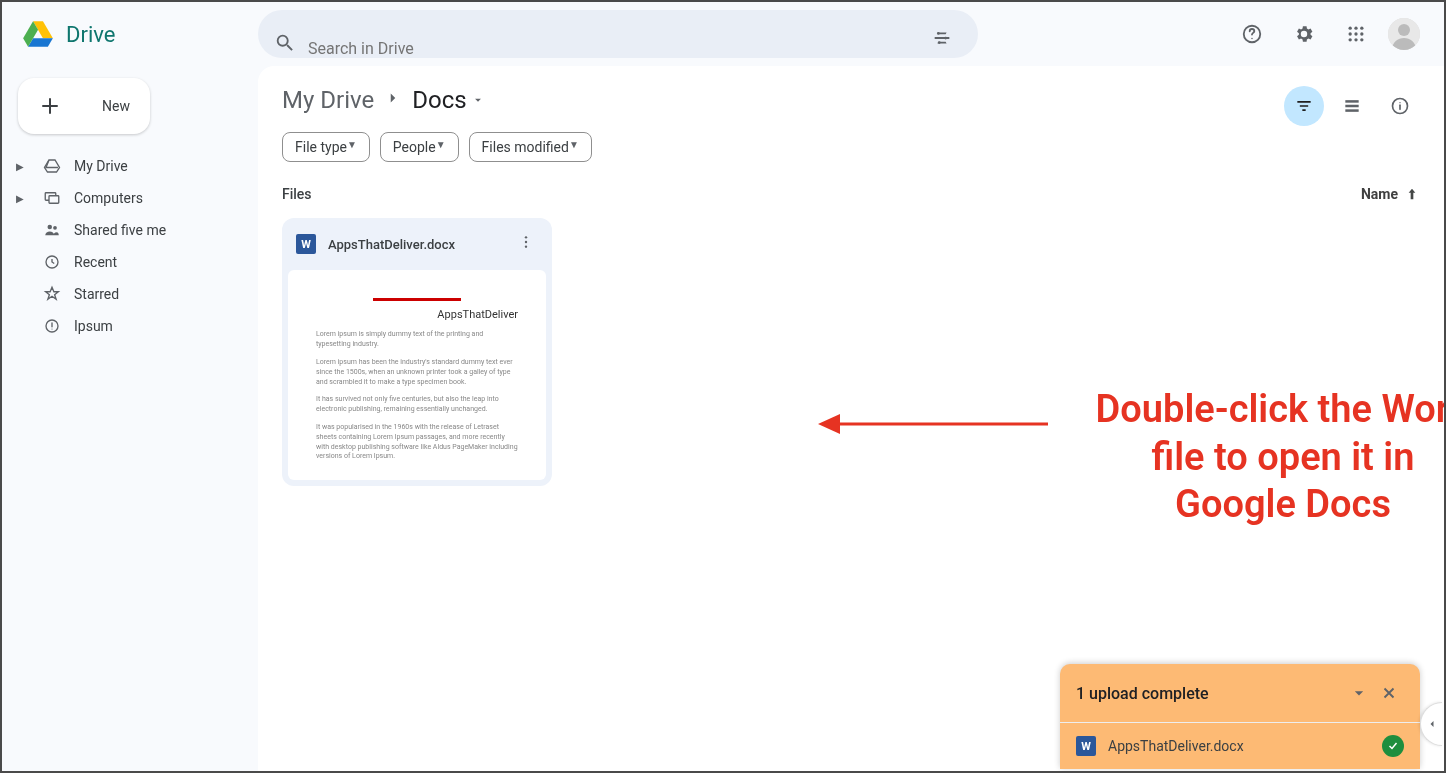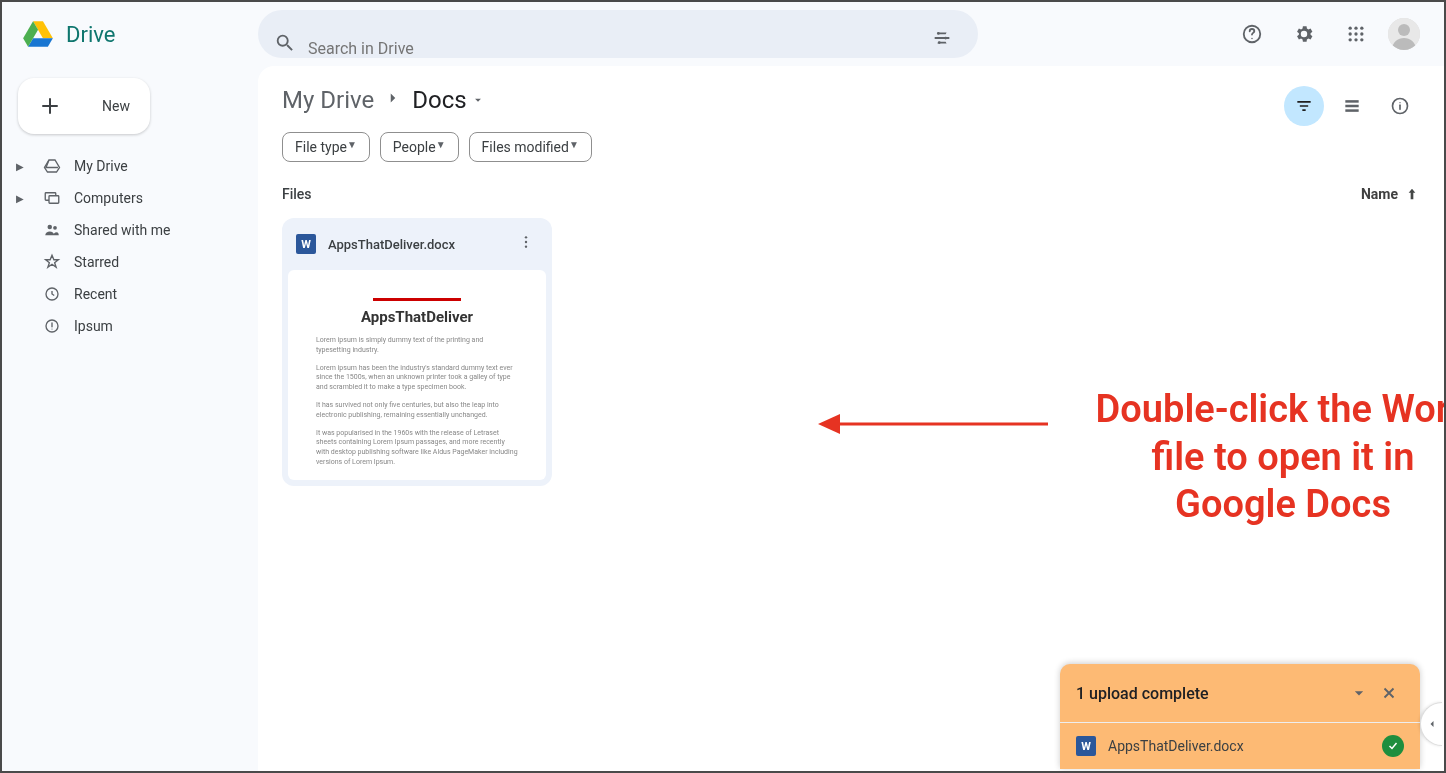--- a/index.html
+++ b/index.html
@@ -44,21 +44,21 @@
 
 .section-head { display: flex; justify-content: space-between; align-items: flex-end; margin-top: 24px; font-size: 14px; color: #3c4043; font-weight: 500; gap: 40px; }
 .sort-by { display: flex; align-items: center; gap: 6px; cursor: pointer; color: #404040; font-weight: bold;}
 .file-grid { margin-top: 16px; }
 .file-card { width: 270px; background: #edf2fa; border-radius: 12px; overflow: hidden; cursor: pointer; }
 .file-card-head { display: flex; align-items: center; gap: 12px; padding: 12px 14px; }
 .word-icon { width: 20px; height: 20px; background: #2b579a; border-radius: 2px; display: flex; align-items: center; justify-content: center; color: #fff; font-size: 11px; font-weight: bold; }
 .file-name { font-size: 13px; color: #3c4043; font-weight: 500; flex: 1; white-space: nowrap; overflow: hidden; text-overflow: ellipsis; }
 .more-icon { color: #5f6368; cursor: pointer; padding: 4px;}
 .file-thumb { margin: 0 6px 6px 6px; background: #fff; height: 210px; border-radius: 6px; padding: 20px 28px; font-size: 7px; color: #888; line-height: 1.4; }
-.thumb-title { text-align: center; font-size: 15px; font-weight: bold; color: #333; margin: 6px 0; }
+.thumb-title { text-align: right; font-size: 11px; font-weight: normal; color: #333; margin: 6px 0; }
 .thumb-underline { width: 88px; height: 3px; background: #c00; margin: 8px auto 2px; }
 .thumb-para { margin-top: 8px; }
 
 
 .annotation { position: absolute; top: 320px; left: 560px; display: flex; align-items: flex-start; gap: 20px; pointer-events: none; }
 .arrow-svg { margin-top: 20px; }
 .anno-text { color: #e63322; font-size: 38px; font-family: 'Comic Sans MS', cursive; font-weight: 600; line-height: 1.25; text-align: center; width: 430px; }
 
 
 .upload-toast { position: absolute; bottom: 2px; right: 24px; width: 360px; background: #fdba74; border-radius: 10px 10px 0 0; box-shadow: 0 -1px 6px rgba(0,0,0,0.2); overflow: hidden; }
@@ -168,40 +168,40 @@
     </div>
     <div class="nav-item">
       <span class="nav-chevron"></span>
       <span class="nav-icon">
           <svg width="18" height="18" viewBox="0 0 24 24" fill="#5f6368">
             <circle cx="9" cy="8" r="3"></circle>
             <circle cx="16" cy="9" r="2.5"></circle>
             <path d="M3 19c0-3 3-5 6-5s6 2 6 5zM14 19c0-2 1.5-4 4-4s3 2 3 4z"></path>
           </svg>
         </span>
-      <span>Shared with me</span>
-    </div>
-    <div class="nav-item">
-      <span class="nav-chevron"></span>
-      <span class="nav-icon">
-          <svg width="18" height="18" viewBox="0 0 24 24" fill="none" stroke="#5f6368" stroke-width="1.8">
-            <path d="M12 3l2.5 6h6l-5 4 2 6-5.5-4-5.5 4 2-6-5-4h6z"></path>
-          </svg>
-        </span>
-      <span>Starred</span>
+      <span>Shared five me</span>
     </div>
     <div class="nav-item">
       <span class="nav-chevron"></span>
       <span class="nav-icon">
           <svg width="18" height="18" viewBox="0 0 24 24" fill="none" stroke="#5f6368" stroke-width="1.8">
             <circle cx="12" cy="12" r="8"></circle>
             <path d="M12 8v4l3 2"></path>
           </svg>
         </span>
       <span>Recent</span>
+    </div>
+    <div class="nav-item">
+      <span class="nav-chevron"></span>
+      <span class="nav-icon">
+          <svg width="18" height="18" viewBox="0 0 24 24" fill="none" stroke="#5f6368" stroke-width="1.8">
+            <path d="M12 3l2.5 6h6l-5 4 2 6-5.5-4-5.5 4 2-6-5-4h6z"></path>
+          </svg>
+        </span>
+      <span>Starred</span>
     </div>
     <div class="nav-item">
       <span class="nav-chevron"></span>
       <span class="nav-icon">
           <svg width="18" height="18" viewBox="0 0 24 24" fill="none" stroke="#5f6368" stroke-width="1.8">
             <circle cx="12" cy="12" r="8"></circle>
             <path d="M12 8v5" stroke-linecap="round"></path>
             <circle cx="12" cy="16" r="0.8" fill="#5f6368" stroke="none"></circle>
           </svg>
         </span>

